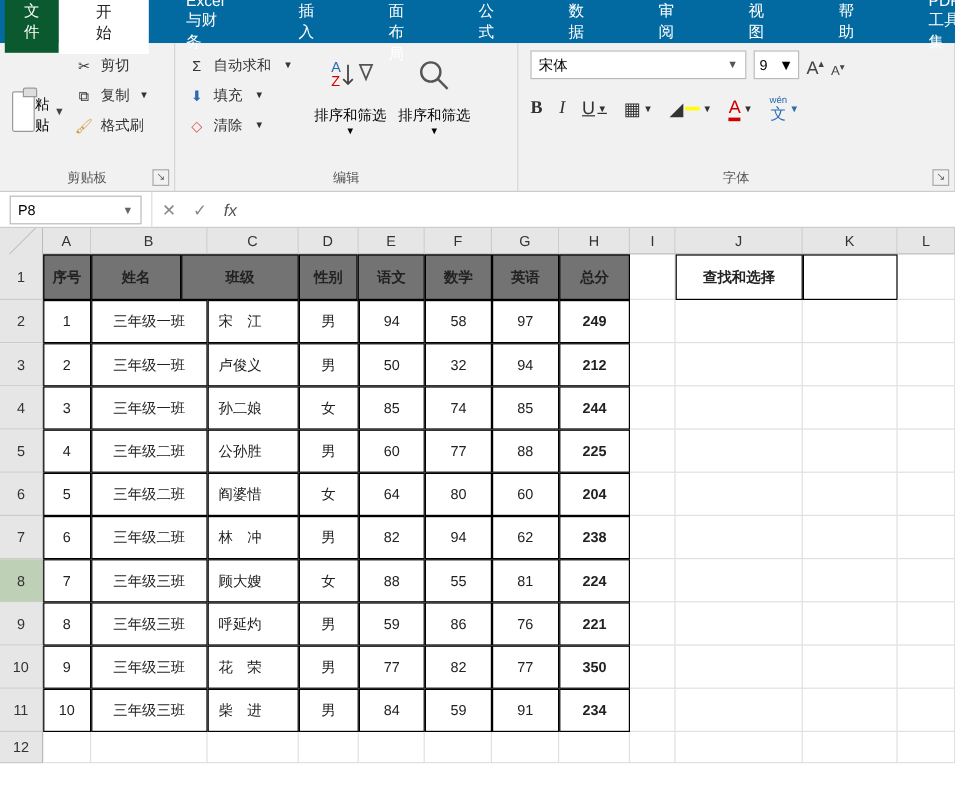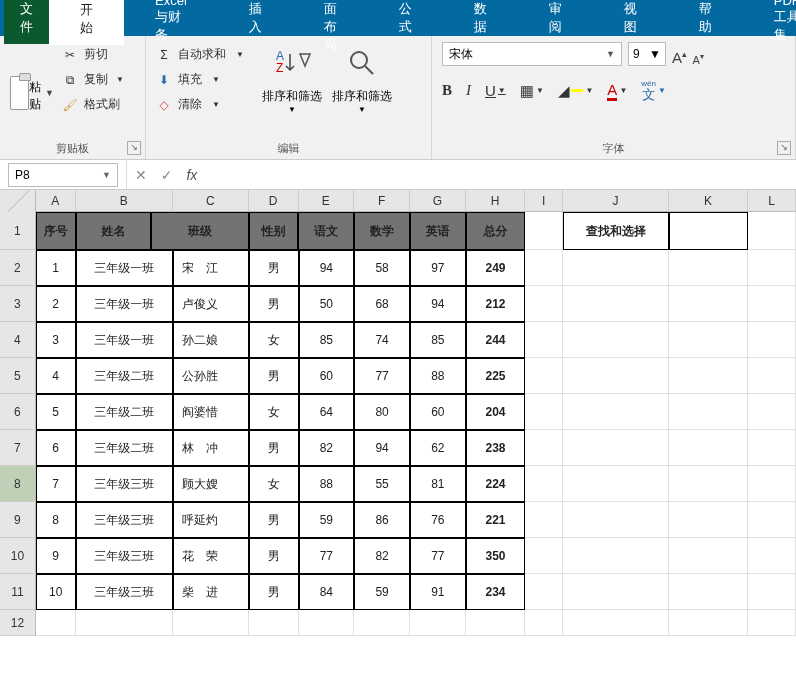--- a/index.html
+++ b/index.html
@@ -276,21 +276,21 @@
         <div class="cell cK"></div>
         <div class="cell cL"></div>
       </div>
       <div class="row rh">
         <div class="rowhead-cell" style="height:36px">3</div>
         <div class="cell cA dt">2</div>
         <div class="cell cB dt">三年级一班</div>
         <div class="cell cC dt" style="justify-content:flex-start;padding-left:8px">卢俊义</div>
         <div class="cell cD dt">男</div>
         <div class="cell cE dt">50</div>
-        <div class="cell cF dt">68</div>
+        <div class="cell cF dt">32</div>
         <div class="cell cG dt">94</div>
         <div class="cell cH dt bold">212</div>
         <div class="cell cI"></div>
         <div class="cell cJ"></div>
         <div class="cell cK"></div>
         <div class="cell cL"></div>
       </div>
       <div class="row rh">
         <div class="rowhead-cell" style="height:36px">4</div>
         <div class="cell cA dt">3</div>

